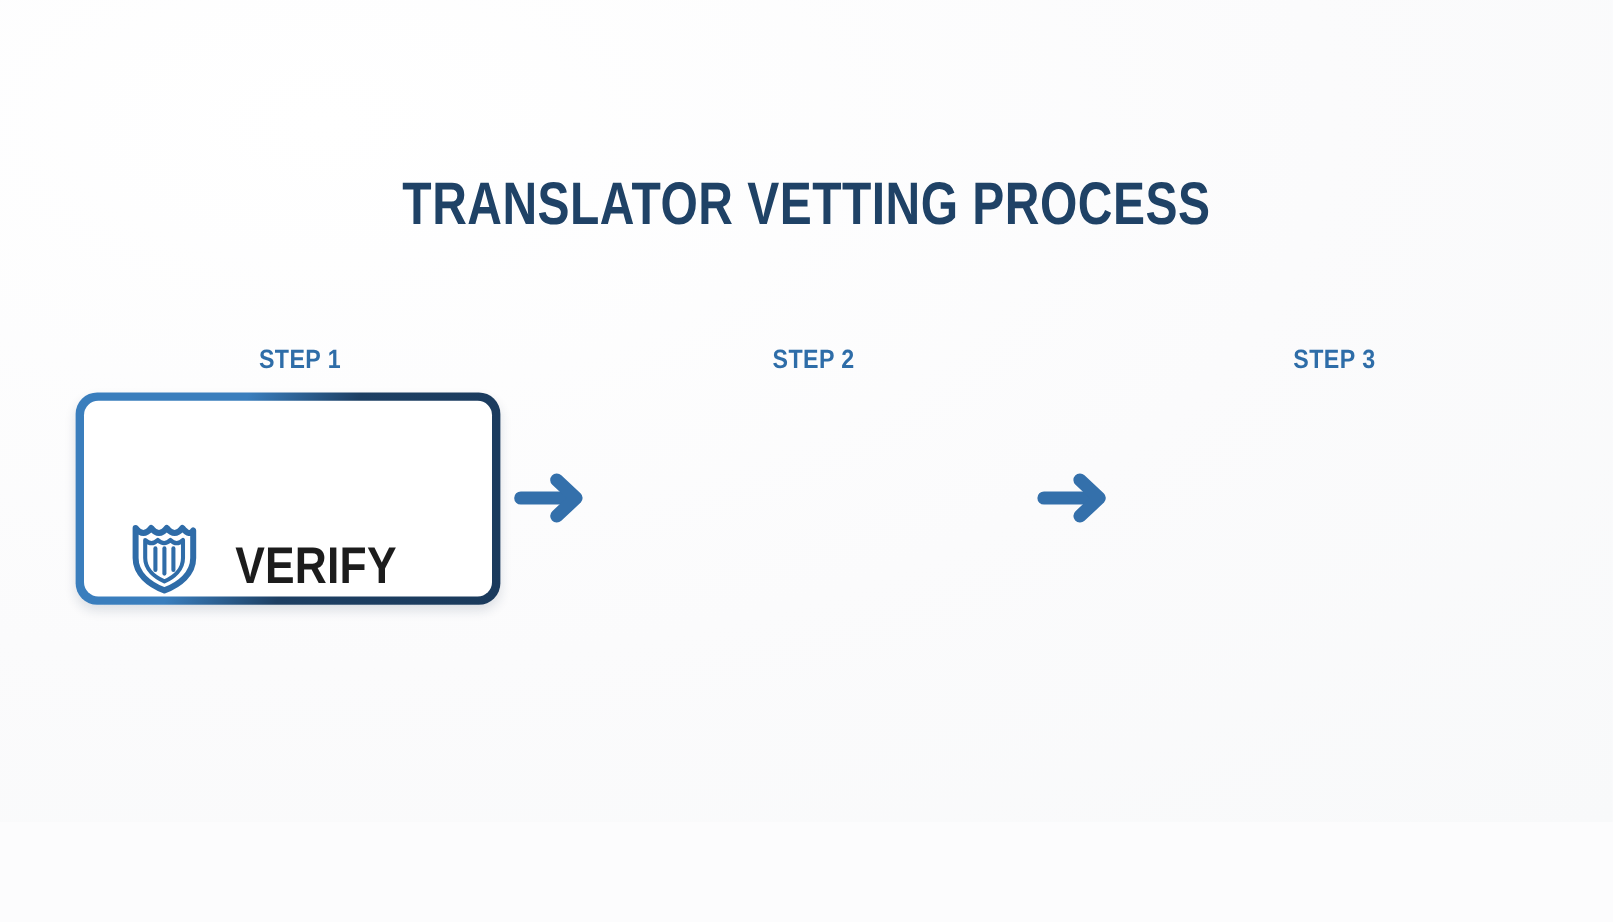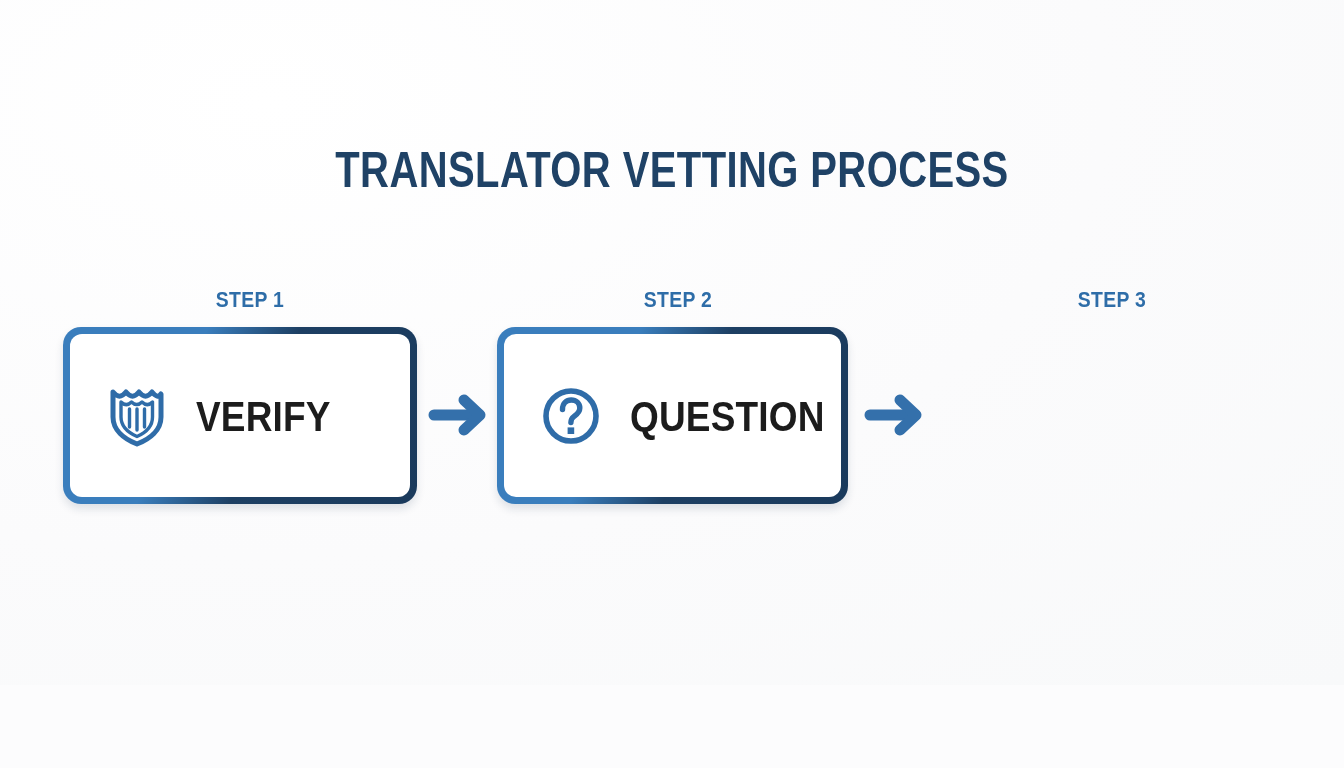--- a/index.html
+++ b/index.html
@@ -65,21 +65,21 @@
     padding: 7px;
     box-sizing: border-box;
     box-shadow: 0 5px 9px rgba(25, 50, 80, 0.13);
   }
   .card .inner {
     width: 100%;
     height: 100%;
     background: #ffffff;
     border-radius: 12px;
     display: flex;
-    align-items: center;
+    align-items: flex-end;
     box-sizing: border-box;
     padding-left: 34px;
   }
   .card.c1 {
     left: 63px;  width: 354px;
     background: linear-gradient(112deg, #3a7ebd 0%, #3a7ebd 34%, #1d3f63 56%, #1a3a5c 100%);
   }
   .card.c2 {
     left: 497px; width: 351px;
     background: linear-gradient(112deg, #3a7ebd 0%, #3a7ebd 34%, #1d3f63 56%, #1a3a5c 100%);
@@ -160,36 +160,20 @@
     </div>
   </div>
 
   <div class="arrow a1">
     <svg width="62" height="46" viewBox="0 0 62 46" aria-hidden="true">
       <line x1="6" y1="23" x2="40" y2="23" stroke="#3470ab" stroke-width="11" stroke-linecap="round"></line>
       <polyline points="36,8 52,23 36,38" fill="none" stroke="#3470ab" stroke-width="11" stroke-linecap="round" stroke-linejoin="round"></polyline>
     </svg>
   </div>
 
-  <div class="card c2">
-    <div class="inner">
-      <div class="icon-wrap">
-        <svg width="62" height="62" viewBox="0 0 62 62" aria-hidden="true">
-          <circle cx="31" cy="31" r="25" fill="none" stroke="#2f6ca8" stroke-width="5.6"></circle>
-          <path d="M22.5 24.5
-                   C22.5 18.5 26.5 15 31.2 15
-                   C36.2 15 39.8 18.3 39.8 23
-                   C39.8 27.6 36.6 29.6 33.8 31.6
-                   C31.6 33.2 30.9 34.6 30.9 37.6" fill="none" stroke="#2f6ca8" stroke-width="5.4" stroke-linecap="round"></path>
-          <rect x="27.6" y="42.4" width="6.6" height="6.6" fill="#2f6ca8"></rect>
-        </svg>
-      </div>
-      <div class="card-label">QUESTION</div>
-    </div>
-  </div>
 
   <div class="arrow a2">
     <svg width="62" height="46" viewBox="0 0 62 46" aria-hidden="true">
       <line x1="6" y1="23" x2="40" y2="23" stroke="#3470ab" stroke-width="11" stroke-linecap="round"></line>
       <polyline points="36,8 52,23 36,38" fill="none" stroke="#3470ab" stroke-width="11" stroke-linecap="round" stroke-linejoin="round"></polyline>
     </svg>
   </div>
 
 
 </div>

